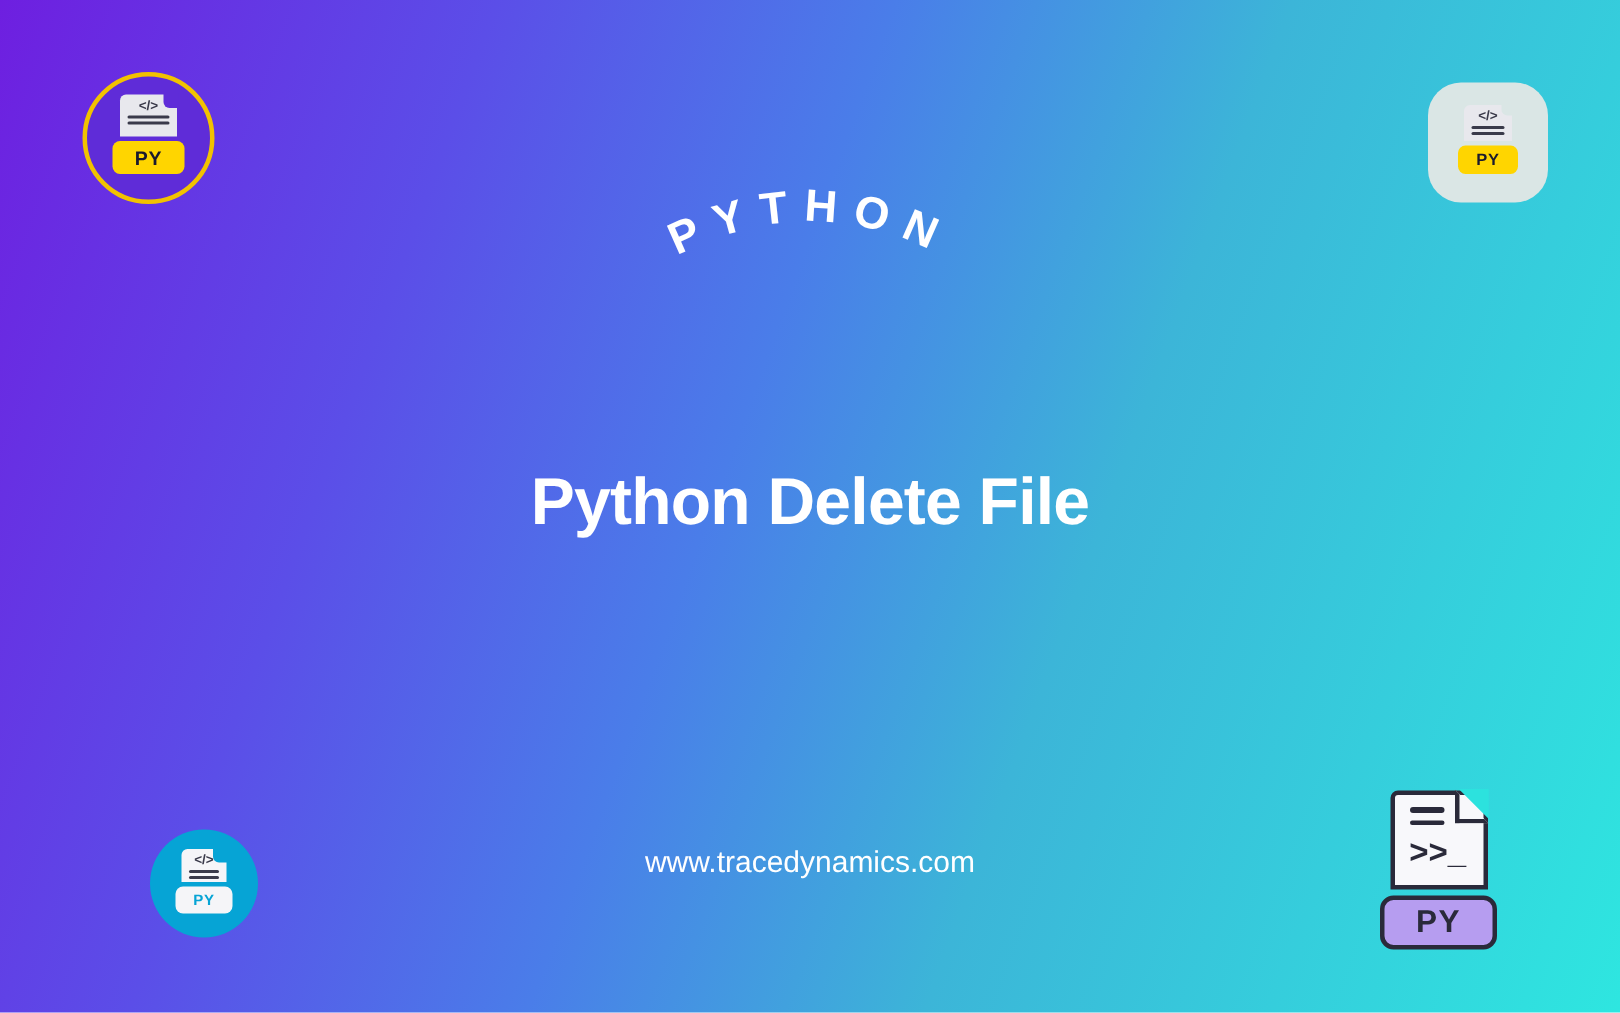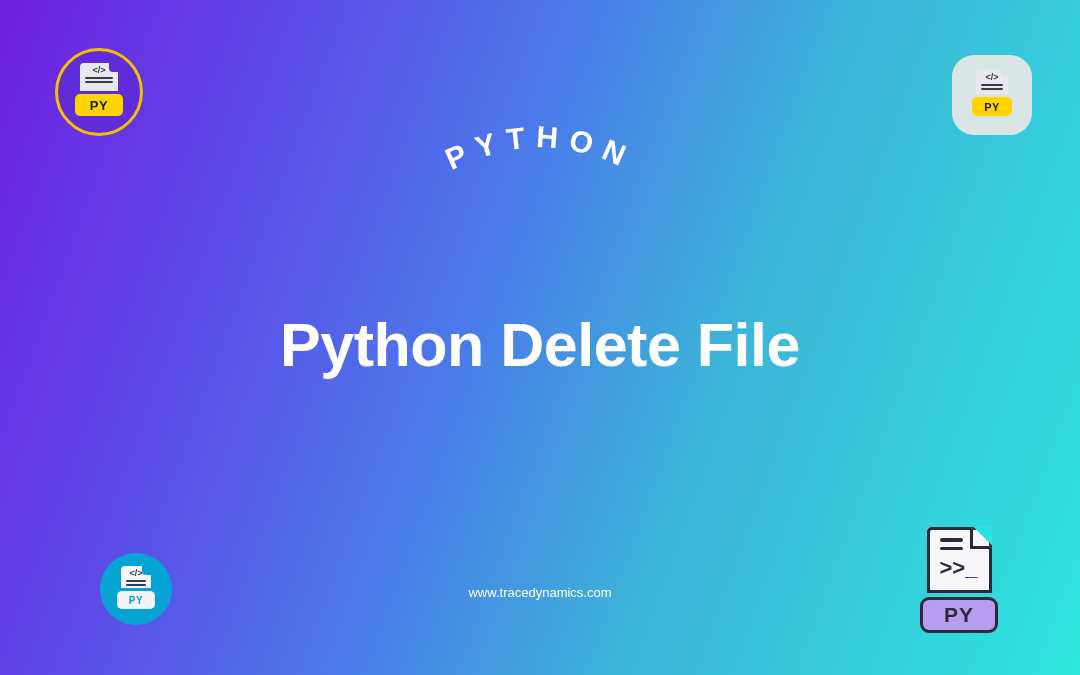--- a/index.html
+++ b/index.html
@@ -265,34 +265,34 @@
       font-family: Arial, sans-serif;
     }
     
     
     .main-title {
       position: absolute;
       top: 310px;
       left: 50%;
       transform: translateX(-50%);
       color: #ffffff;
-      font-size: 61px;
+      font-size: 44px;
       font-weight: 700;
       white-space: nowrap;
       letter-spacing: -0.5px;
     }
     
     
     .website {
       position: absolute;
-      bottom: 75px;
+      bottom: 88px;
       left: 50%;
       transform: translateX(-50%);
       color: #ffffff;
-      font-size: 13px;
+      font-size: 20px;
       font-weight: 500;
     }
   </style>
 </head>
 <body>
 
 <div class="icon-top-left">
   <div class="file-icon-small">
     <div class="file-top">
       <div class="code-brackets">&lt;/&gt;</div>

